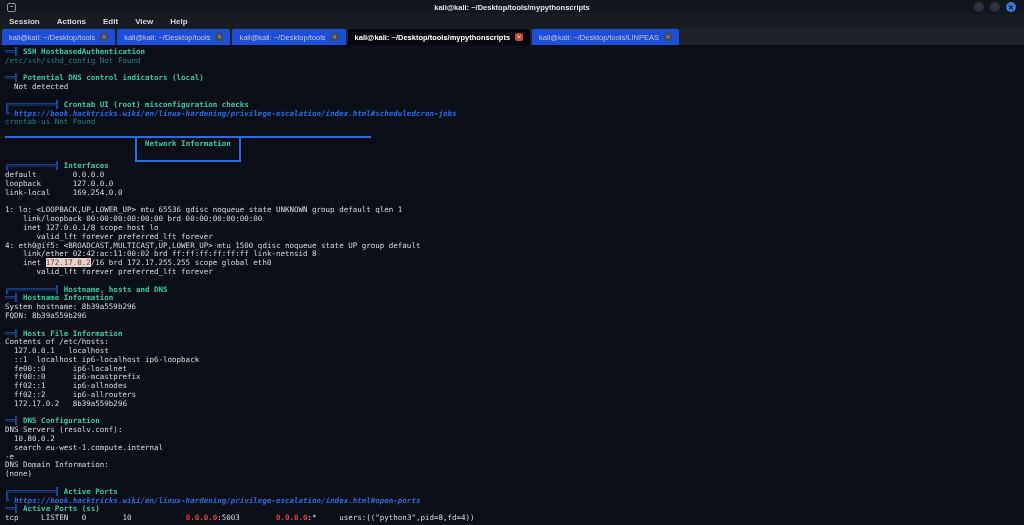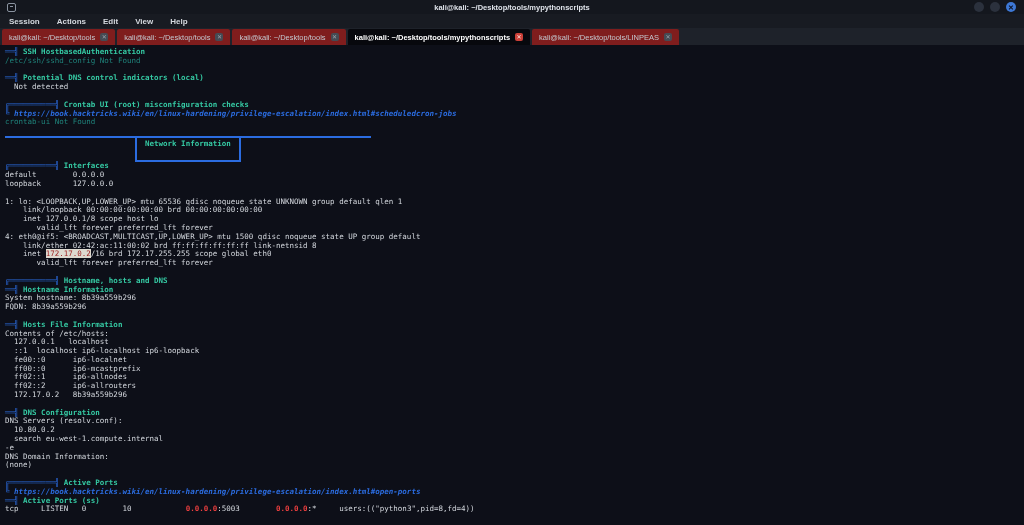--- a/index.html
+++ b/index.html
@@ -15,21 +15,21 @@
   .win-btns { margin-left:auto; display:flex; gap:6px; margin-right:8px; z-index:2; }
   .win-btn { width:10px; height:10px; border-radius:50%; background:#2b313d; }
   .win-btn.close { background:#3d78d6; color:#0d1220; font-size:7px; font-weight:bold; display:flex; align-items:center; justify-content:center; line-height:1; }
 
   
   .menubar { height:14px; background:#181b22; display:flex; align-items:center; padding-left:9px; gap:17px; flex:0 0 auto; }
   .menu-item { color:#d4d8de; font-size:8px; font-weight:bold; }
 
   
   .tabbar { height:17px; background:#1e222a; display:flex; align-items:flex-end; padding-left:2px; flex:0 0 auto; }
-  .tab { height:16px; background:#7f1d1d; border-radius:2px 2px 0 0; margin-right:2px;
+  .tab { height:16px; background:#1d4ed8; border-radius:2px 2px 0 0; margin-right:2px;
          display:flex; align-items:center; gap:5px; padding:0 7px; }
   .tab-label { color:#c3c8cf; font-size:7.5px; white-space:nowrap; }
   .tab-close { width:8px; height:8px; border-radius:2px; background:#454b54; color:#9ba2ab;
                font-size:6px; line-height:1; display:flex; align-items:center; justify-content:center; }
   .tab.active { background:#07080d; }
   .tab.active .tab-label { color:#ffffff; font-weight:bold; }
   .tab.active .tab-close { background:#cc4038; color:#ffe9e7; }
 
   
   .terminal { flex:1 1 auto; background:#0d0f18; padding:3px 0 0 5px; overflow:hidden;
@@ -105,20 +105,21 @@
       <div class="tline"><span class="seg-dim">crontab-ui Not Found</span></div>
       <div class="tline">&nbsp;</div>
       <div class="banner">
         <span class="bwing"></span>
         <span class="bbox">Network Information</span>
         <span class="bwing"></span>
       </div>
       <div class="tline"><span class="seg-blue">╔══════════╣ </span><span class="seg-green">Interfaces</span></div>
       <div class="tline"><span class="seg-white">default        0.0.0.0</span></div>
       <div class="tline"><span class="seg-white">loopback       127.0.0.0</span></div>
+      <div class="tline"><span class="seg-white">link-local     169.254.0.0</span></div>
       <div class="tline">&nbsp;</div>
       <div class="tline"><span class="seg-white">1: lo: &lt;LOOPBACK,UP,LOWER_UP&gt; mtu 65536 qdisc noqueue state UNKNOWN group default qlen 1</span></div>
       <div class="tline"><span class="seg-white">    link/loopback 00:00:00:00:00:00 brd 00:00:00:00:00:00</span></div>
       <div class="tline"><span class="seg-white">    inet 127.0.0.1/8 scope host lo</span></div>
       <div class="tline"><span class="seg-white">       valid_lft forever preferred_lft forever</span></div>
       <div class="tline"><span class="seg-white">4: eth0@if5: &lt;BROADCAST,MULTICAST,UP,LOWER_UP&gt; mtu 1500 qdisc noqueue state UP group default</span></div>
       <div class="tline"><span class="seg-white">    link/ether 02:42:ac:11:00:02 brd ff:ff:ff:ff:ff:ff link-netnsid 8</span></div>
       <div class="tline"><span class="seg-white">    inet </span><span class="seg-hl">172.17.0.2</span><span class="seg-white">/16 brd 172.17.255.255 scope global eth0</span></div>
       <div class="tline"><span class="seg-white">       valid_lft forever preferred_lft forever</span></div>
       <div class="tline">&nbsp;</div>

